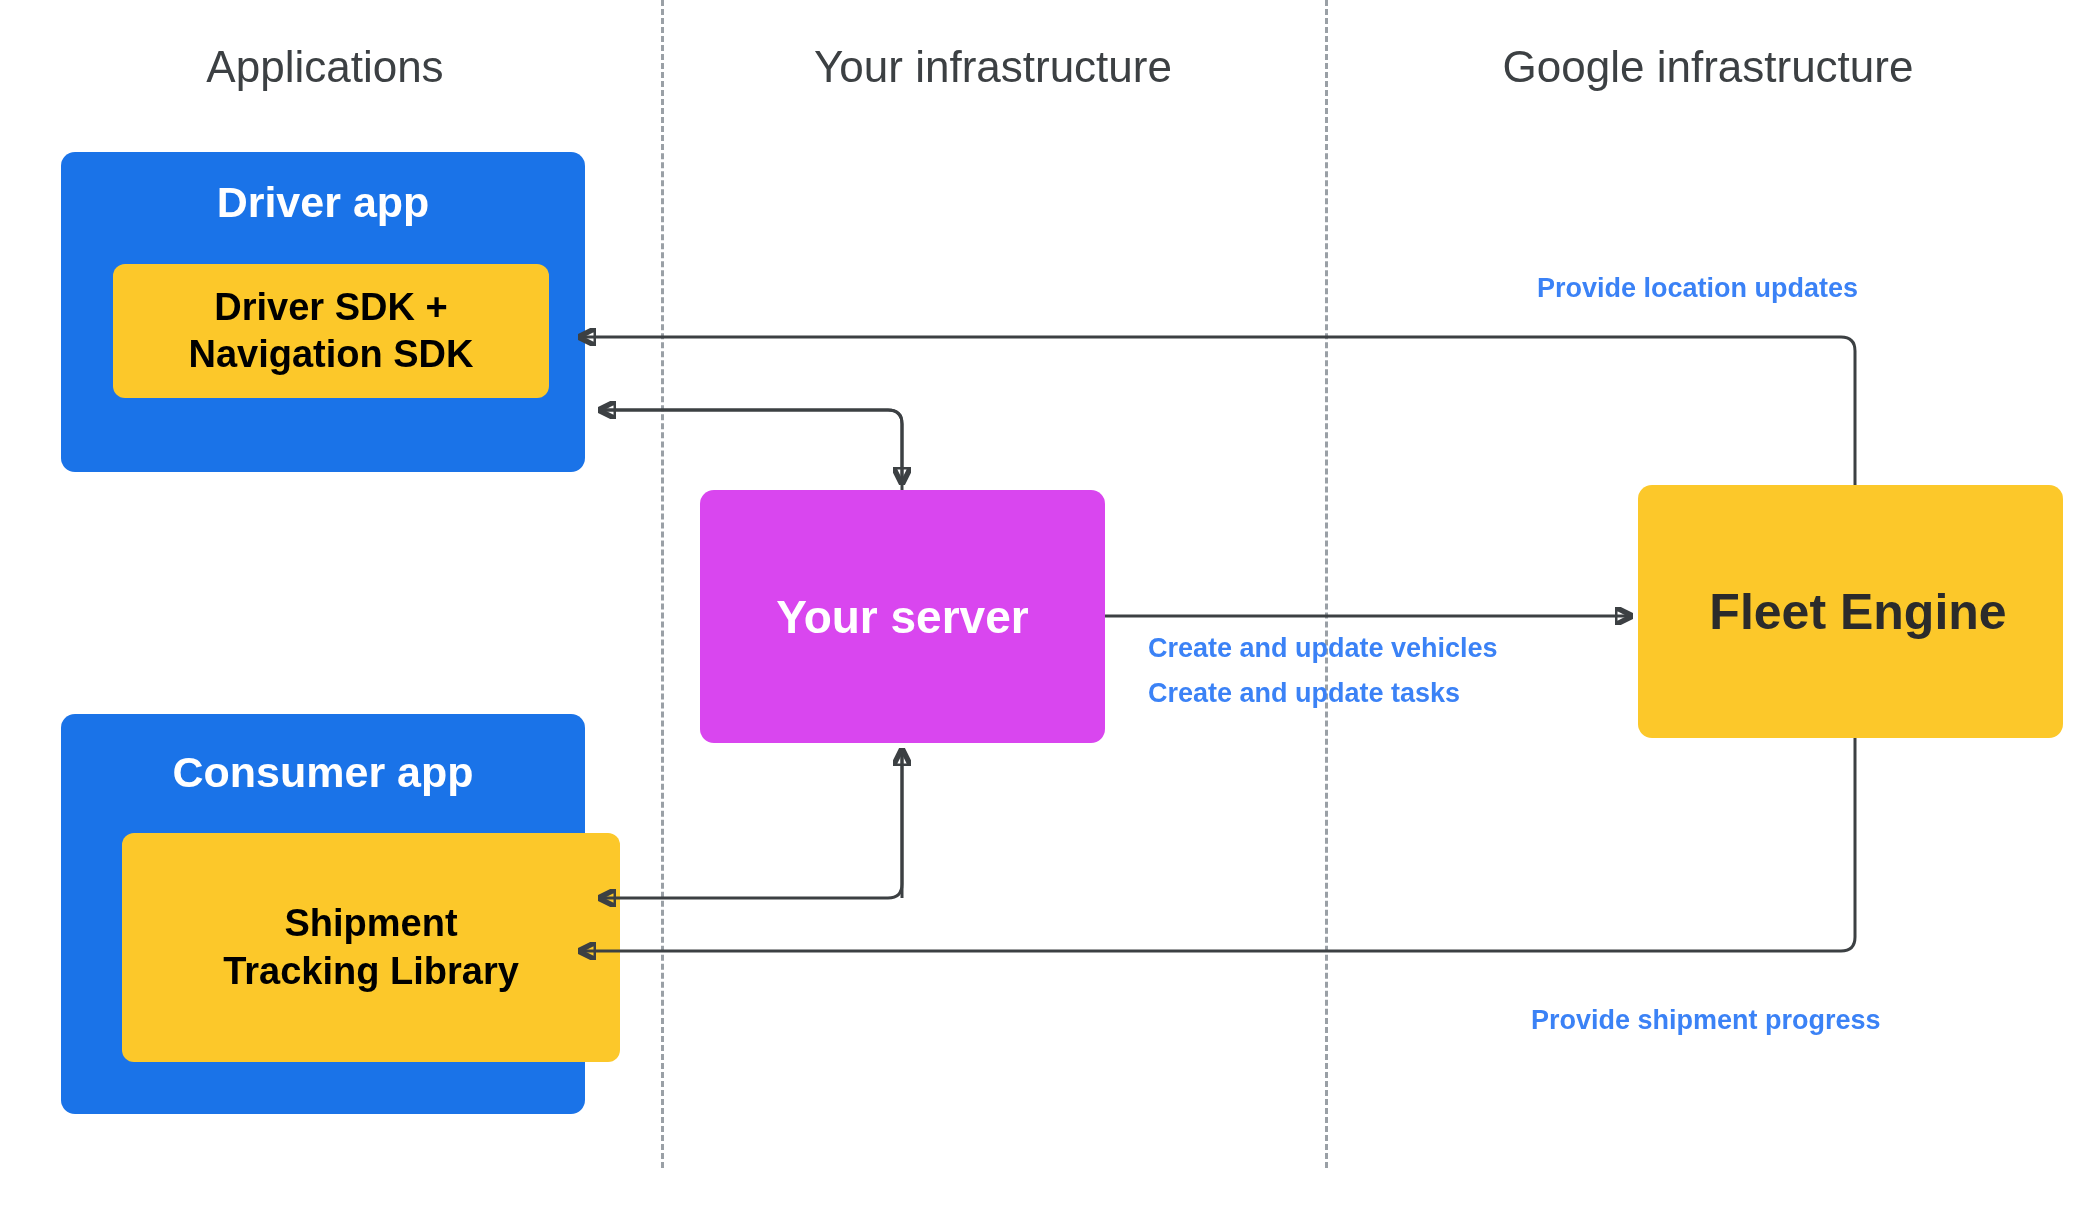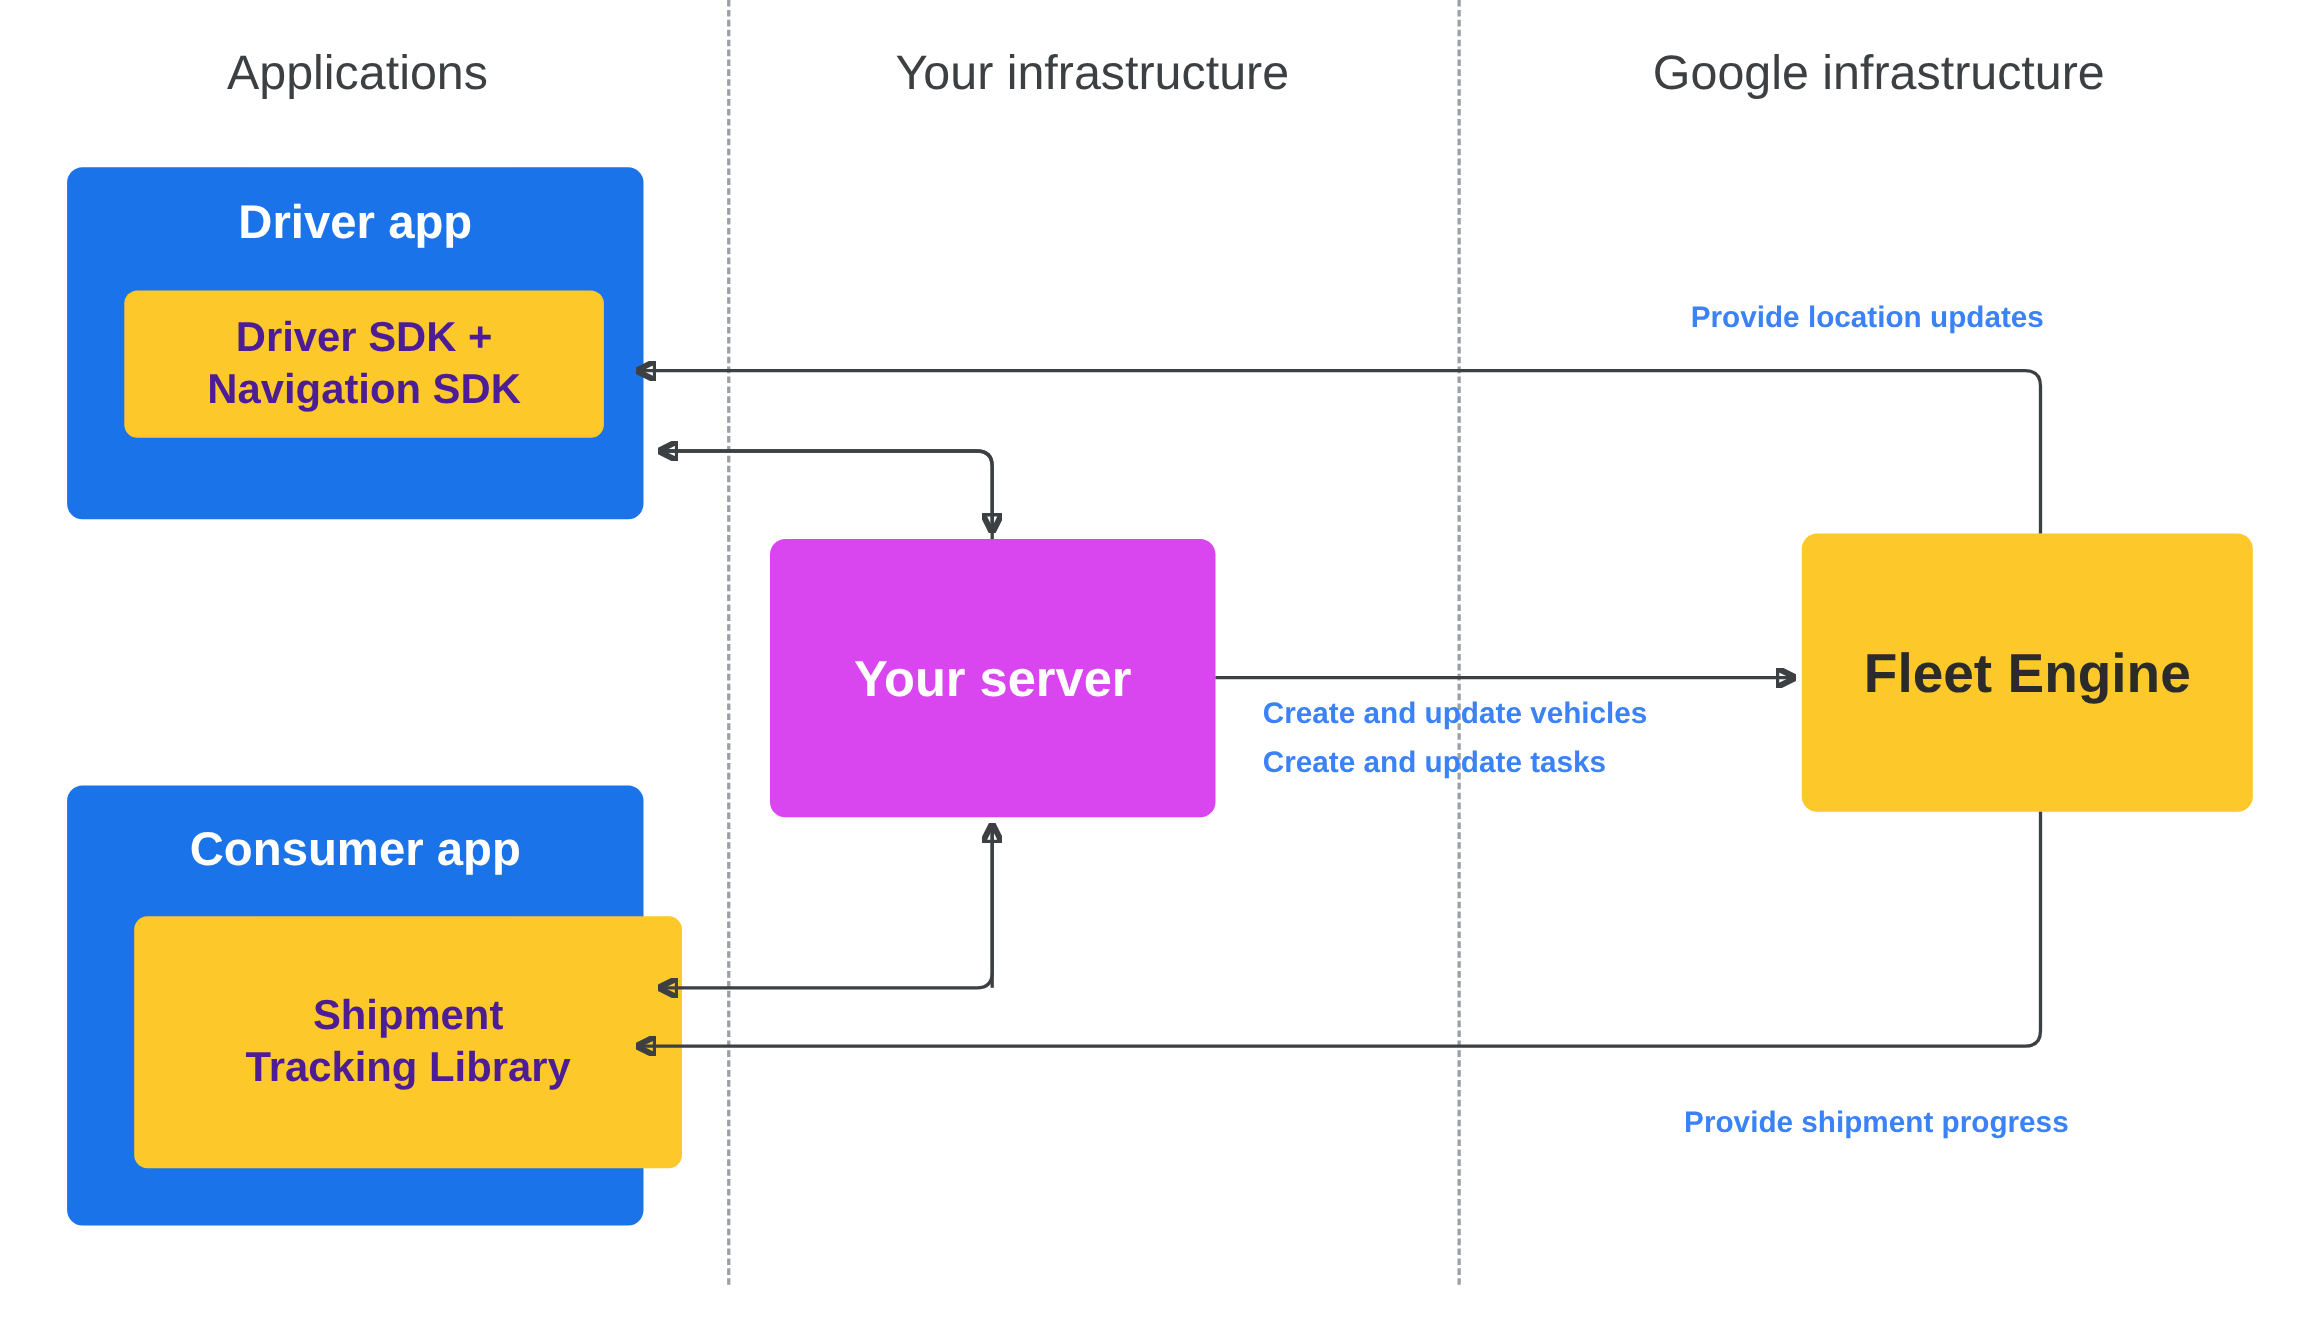--- a/index.html
+++ b/index.html
@@ -53,21 +53,21 @@
   }
   .sdk-box {
     position: absolute;
     background: #fbc02d;
     background: #fcc82a;
     border-radius: 12px;
     display: flex;
     align-items: center;
     justify-content: center;
     text-align: center;
-    color: #4c1d95;
+    color: #000000;
     font-size: 38px;
     font-weight: bold;
     line-height: 1.25;
     box-sizing: border-box;
     padding: 4px 4px;
   }
   .server-box {
     position: absolute;
     background: #d946ef;
     border-radius: 14px;
@@ -83,20 +83,21 @@
     position: absolute;
     background: #fcc82a;
     border-radius: 14px;
     display: flex;
     align-items: center;
     justify-content: center;
     color: #2b2b2b;
     font-size: 50px;
     font-weight: bold;
     white-space: nowrap;
+    padding-left: 15px;
   }
 
   
   .edge-label {
     position: absolute;
     color: #3b82f6;
     font-size: 27px;
     font-weight: bold;
     line-height: 1.25;
     white-space: nowrap;

